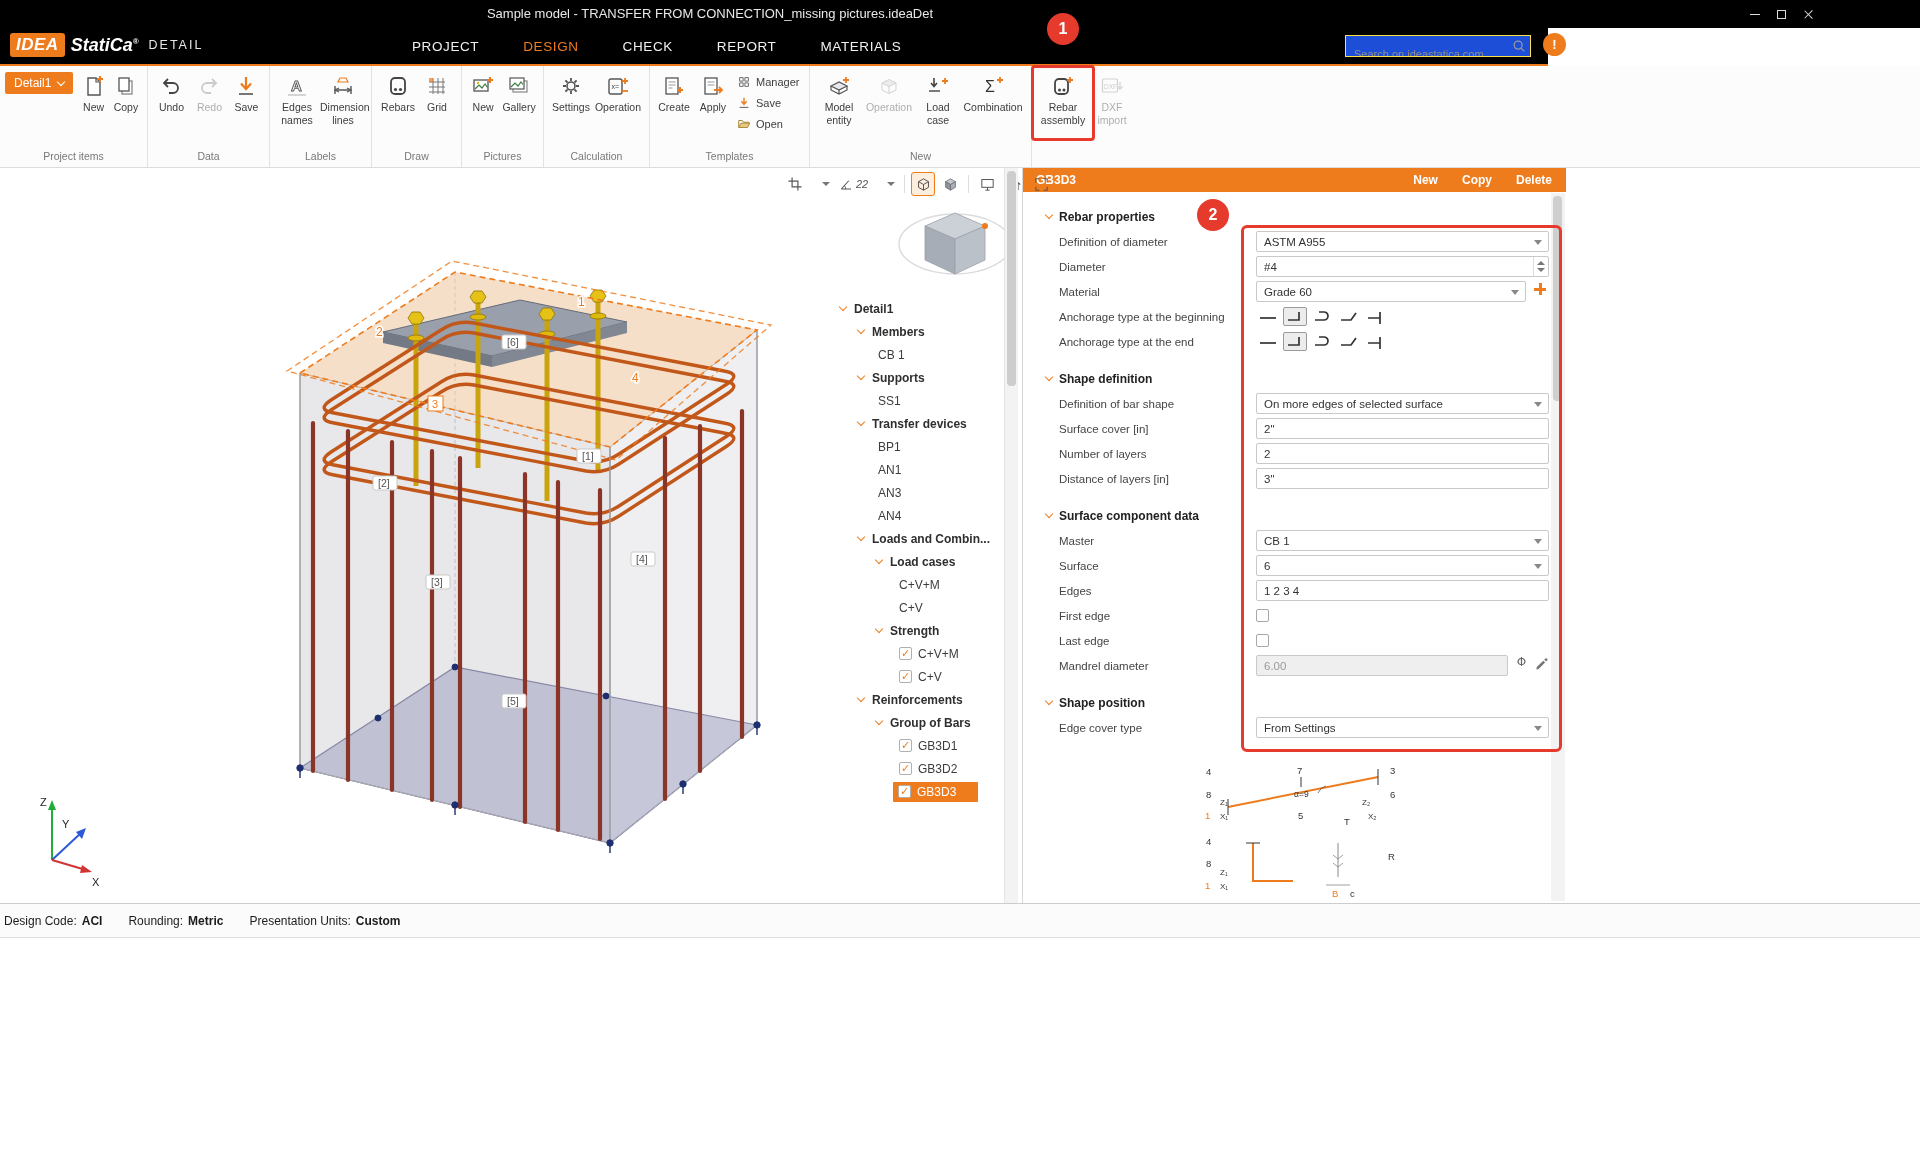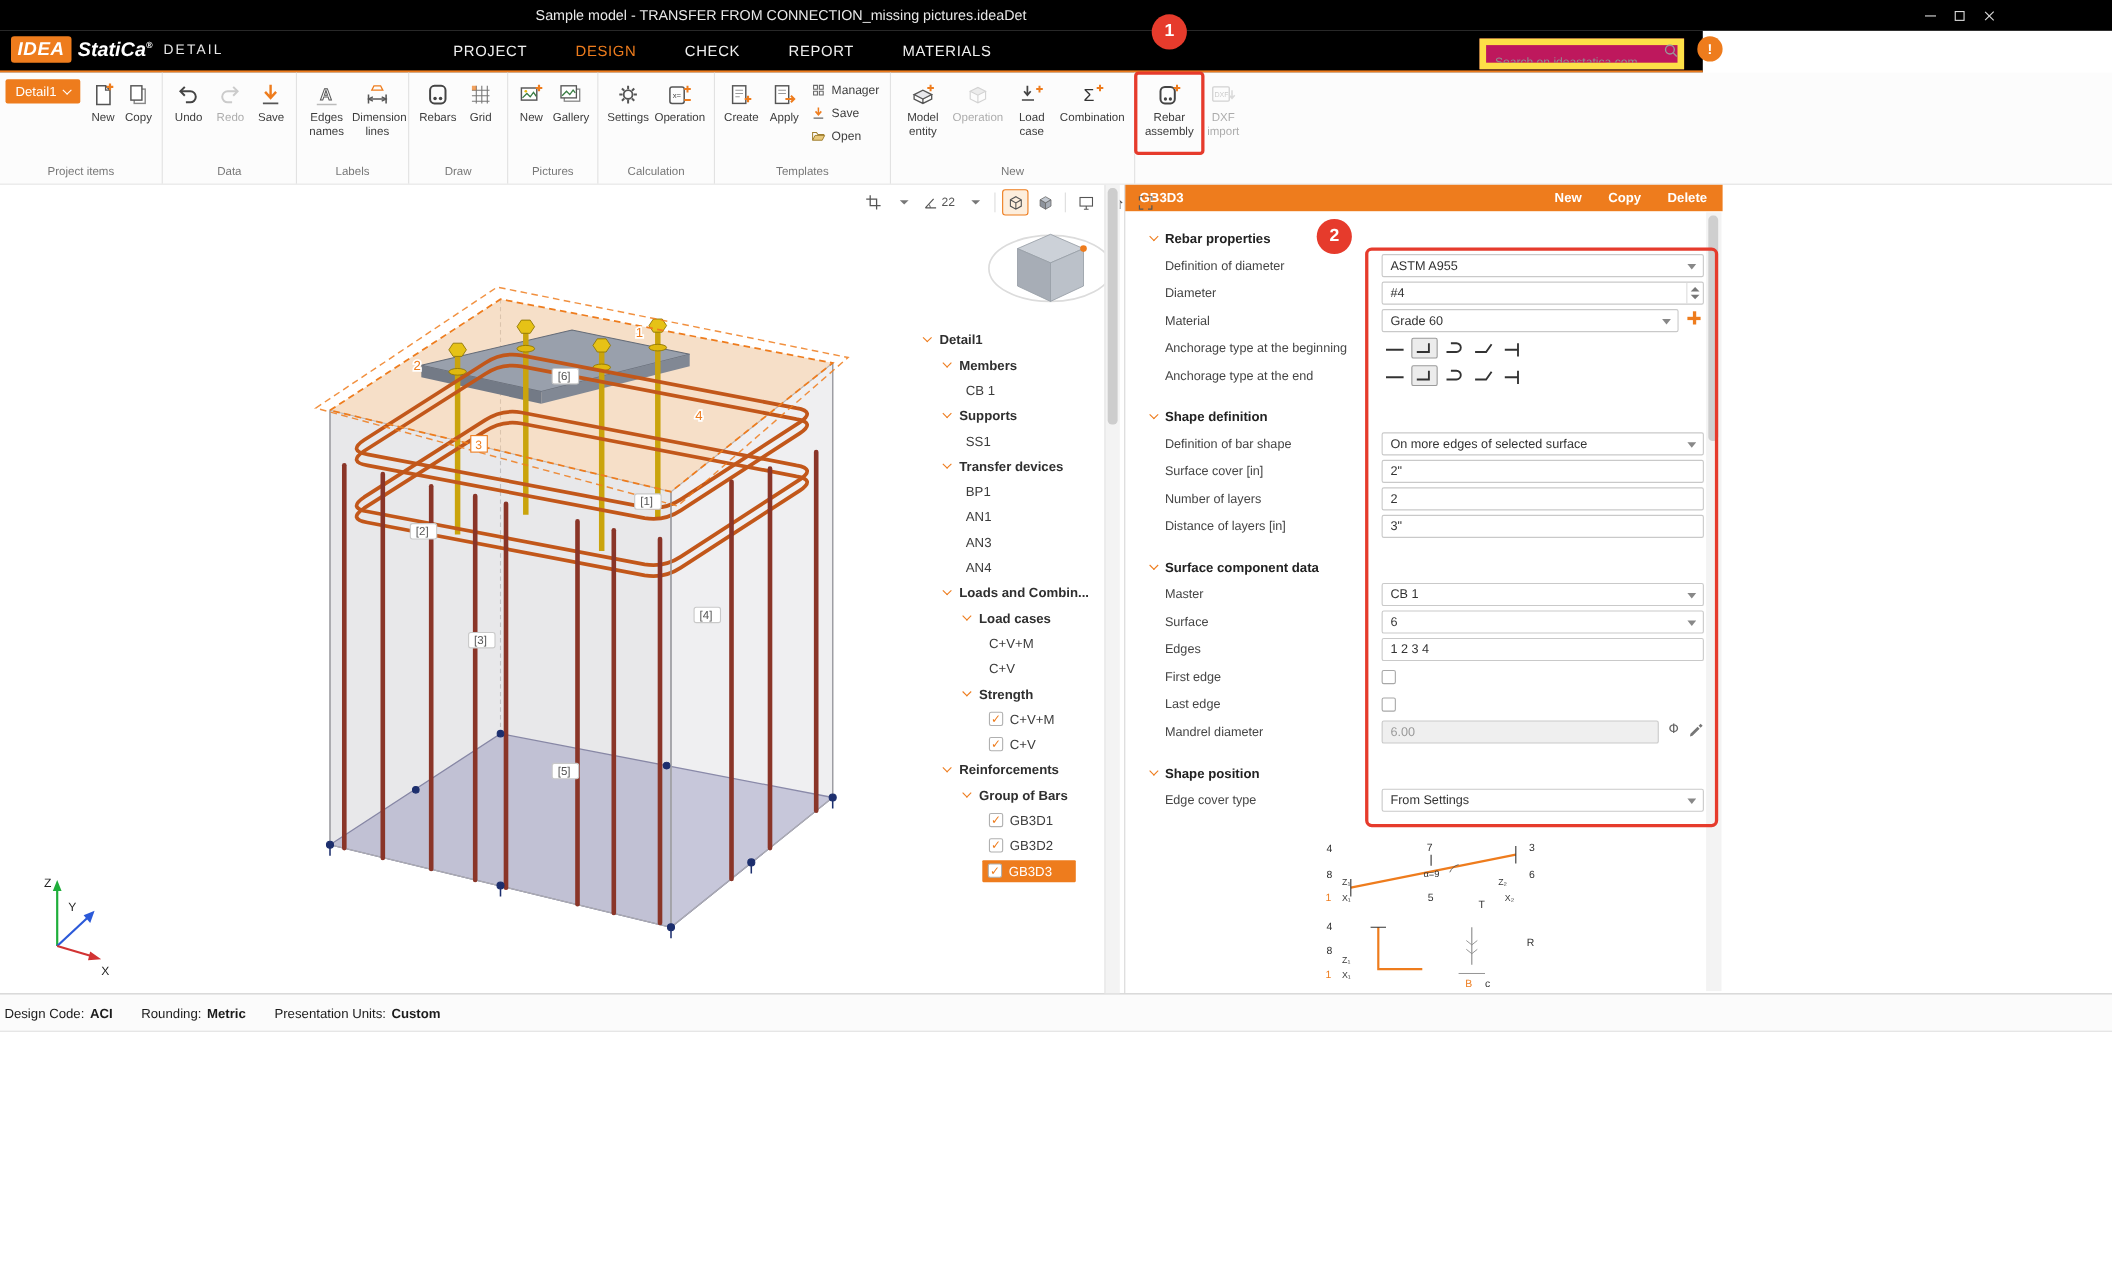--- a/index.html
+++ b/index.html
@@ -25,21 +25,21 @@
   .menubar{position:absolute; left:0; top:28px; width:1548px; height:38px; background:#000; border-bottom:2px solid var(--orange);}
   .brand{position:absolute; left:10px; top:5px; display:flex; align-items:center; gap:6px;}
   .logo-box{background:var(--orange); color:#fff; font-weight:bold; font-style:italic; font-size:17px; padding:2px 6px; border-radius:3px; letter-spacing:.5px;}
   .logo-statica{color:#fff; font-weight:bold; font-style:italic; font-size:18px;}
   .logo-reg{color:#fff; font-size:8px; vertical-align:super;}
   .logo-product{color:#e8e8e8; font-size:12.5px; letter-spacing:2px; margin-left:4px;}
   .menus{position:absolute; left:412px; top:0; height:36px; display:flex; gap:44px; align-items:center;}
   .menu-item{color:#f0f0f0; font-size:13.5px; letter-spacing:.6px; cursor:default;}
   .menu-item.active{color:var(--orange);}
   .search{position:absolute; left:1345px; top:7px; width:186px; height:22px;}
-  .search input{width:100%; height:100%; background:#be185d; border:6px solid #fde047; color:#ccc; font-size:11px; padding:16px 22px 0 8px; font-family:inherit;}
+  .search input{width:100%; height:100%; background:#1d4ed8; border:1px solid #fde047; color:#ccc; font-size:11px; padding:16px 22px 0 8px; font-family:inherit;}
   .search input::placeholder{color:#8f8f8f;}
   .search svg{position:absolute; right:4px; top:3px;}
   .info-badge{position:absolute; left:1543px; top:5px; width:23px; height:23px; border-radius:50%; background:var(--orange); color:#fff; font-weight:bold; display:flex; align-items:center; justify-content:center; font-size:13px;}
 
   
   .ribbon{position:absolute; left:0; top:66px; width:1920px; height:102px; background:#fcfcfc; border-bottom:1px solid #dcdcdc; display:flex;}
   .rgroup{display:flex; flex-direction:column; border-right:1px solid var(--ribline); height:100%;}
   .rbtns{flex:1; display:flex; align-items:flex-start; padding:3px 5px 0 5px; gap:1px;}
   .rname{height:17px; text-align:center; font-size:10.5px; color:#787878; padding-bottom:2px;}
   .rbtn{width:52px; min-height:66px; display:flex; flex-direction:column; align-items:center; padding-top:5px; cursor:default; border-radius:3px;}
@@ -54,21 +54,21 @@
   .anno-box1{position:absolute; left:-6px; right:-6px; top:-4px; height:76px; border:3px solid var(--red); border-radius:4px; pointer-events:none; z-index:40;}
   .anno-circle1{position:absolute; left:50%; top:-56px; transform:translateX(-50%); width:32px; height:32px; border-radius:50%; background:var(--red); color:#fff; font-weight:bold; font-size:16px; display:flex; align-items:center; justify-content:center; z-index:60;}
 
   
   .content{position:absolute; left:0; top:168px; width:1920px; height:735px; background:#fff;}
   .viewport{position:absolute; left:0; top:0; width:1022px; height:735px; background:#fff; overflow:visible;}
   .scene{position:absolute; left:0; top:0;}
 
   
   .vtoolbar{position:absolute; left:782px; top:3px; height:26px; display:flex; align-items:center; gap:3px; z-index:5;}
-  .vtb{height:24px; min-width:24px; display:flex; align-items:center; justify-content:center; border-radius:3px; border:1px solid transparent; cursor:default; color:#555; font-size:11px; gap:2px; padding:0 2px;}
+  .vtb{height:24px; min-width:24px; display:flex; align-items:center; justify-content:flex-end; border-radius:3px; border:1px solid transparent; cursor:default; color:#555; font-size:11px; gap:2px; padding:0 2px;font-style:italic;}
   .vtb.active{background:#fdeedd; border-color:var(--orange);}
   .vcaret{width:0; height:0; border-left:4px solid transparent; border-right:4px solid transparent; border-top:4px solid #777; display:inline-block; margin-left:1px;}
   .vsep{width:1px; height:18px; background:#ddd; margin:0 3px;}
 
   
   .tree{position:absolute; left:835px; top:129px; width:176px; z-index:4; font-size:12px; color:#3c3c3c;}
   .trow{height:23px; display:flex; align-items:center; cursor:default; white-space:nowrap;}
   .chev{width:6px; height:6px; border-right:1.8px solid var(--orange); border-bottom:1.8px solid var(--orange); transform:rotate(45deg); display:inline-block; margin-right:8px; margin-top:-4px; flex:none;}
   .tbold{font-weight:bold; color:#2f2f2f;}
   .lvl0{padding-left:5px;} .lvl1{padding-left:23px;} .lvl1leaf{padding-left:43px;}

